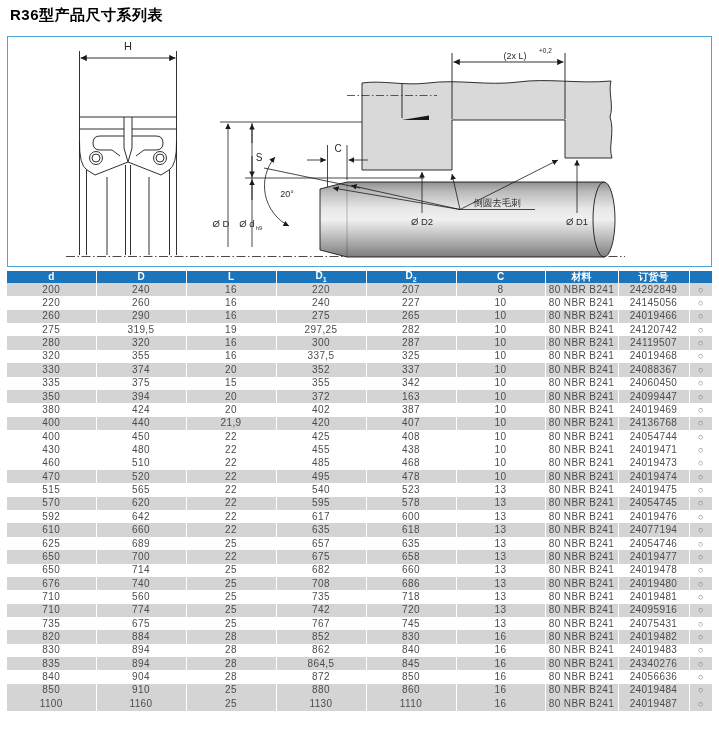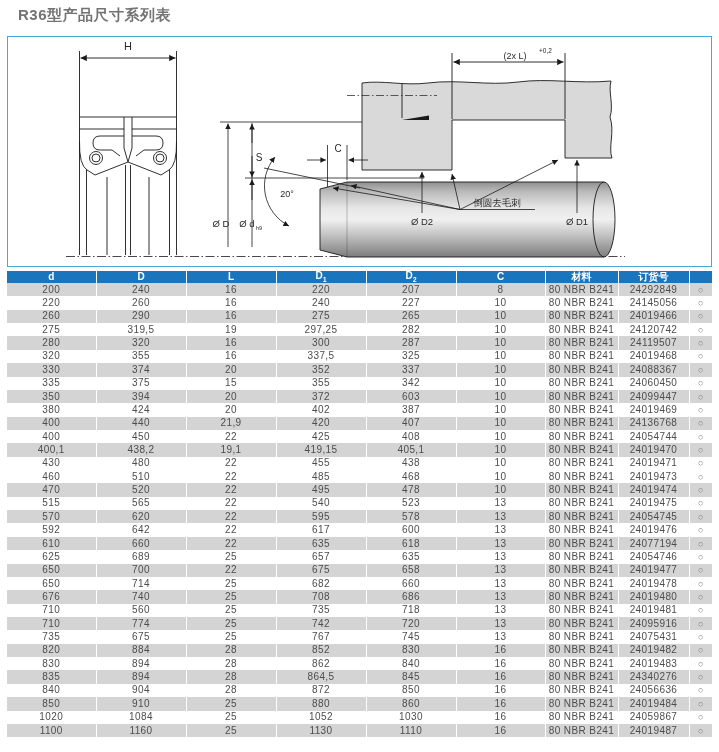--- a/index.html
+++ b/index.html
@@ -2,21 +2,21 @@
 <html><head>
 <meta charset="utf-8">
 <style>
   html,body{margin:0;padding:0;}
   body{
     width:719px;height:752px;overflow:hidden;background:#fff;
     font-family:"Liberation Sans", sans-serif;position:relative;
   }
   .page-title{
     position:absolute;top:6px;left:10px;
-    font-size:15px;font-weight:bold;color:#737373;letter-spacing:.5px;margin-left:8px;
+    font-size:15px;font-weight:bold;color:#000000;letter-spacing:.5px;
   }
   .drawing-box{
     position:absolute;top:36px;left:7px;width:703px;height:229px;
     border:1px solid #48a9d8;background:#fff;
   }
   .drawing-box svg{display:block;}
   svg text{fill:#2a2a2a;font-family:"Liberation Sans", sans-serif;}
   table.dim-table{
     position:absolute;top:271px;left:7px;width:705px;
     border-collapse:collapse;table-layout:fixed;
@@ -254,21 +254,21 @@
         <td>10</td>
         <td>80 NBR B241</td>
         <td>24060450</td>
         <td><span class="ring">○</span></td>
       </tr>
       <tr class="odd">
         <td>350</td>
         <td>394</td>
         <td>20</td>
         <td>372</td>
-        <td>603</td>
+        <td>163</td>
         <td>10</td>
         <td>80 NBR B241</td>
         <td>24099447</td>
         <td><span class="ring">○</span></td>
       </tr>
       <tr class="even">
         <td>380</td>
         <td>424</td>
         <td>20</td>
         <td>402</td>
@@ -293,31 +293,20 @@
         <td>400</td>
         <td>450</td>
         <td>22</td>
         <td>425</td>
         <td>408</td>
         <td>10</td>
         <td>80 NBR B241</td>
         <td>24054744</td>
         <td><span class="ring">○</span></td>
       </tr>
-      <tr class="odd">
-        <td>400,1</td>
-        <td>438,2</td>
-        <td>19,1</td>
-        <td>419,15</td>
-        <td>405,1</td>
-        <td>10</td>
-        <td>80 NBR B241</td>
-        <td>24019470</td>
-        <td><span class="ring">○</span></td>
-      </tr>
       <tr class="even">
         <td>430</td>
         <td>480</td>
         <td>22</td>
         <td>455</td>
         <td>438</td>
         <td>10</td>
         <td>80 NBR B241</td>
         <td>24019471</td>
         <td><span class="ring">○</span></td>
@@ -513,31 +502,20 @@
         <td>850</td>
         <td>910</td>
         <td>25</td>
         <td>880</td>
         <td>860</td>
         <td>16</td>
         <td>80 NBR B241</td>
         <td>24019484</td>
         <td><span class="ring">○</span></td>
       </tr>
-      <tr class="even">
-        <td>1020</td>
-        <td>1084</td>
-        <td>25</td>
-        <td>1052</td>
-        <td>1030</td>
-        <td>16</td>
-        <td>80 NBR B241</td>
-        <td>24059867</td>
-        <td><span class="ring">○</span></td>
-      </tr>
       <tr class="odd">
         <td>1100</td>
         <td>1160</td>
         <td>25</td>
         <td>1130</td>
         <td>1110</td>
         <td>16</td>
         <td>80 NBR B241</td>
         <td>24019487</td>
         <td><span class="ring">○</span></td>

